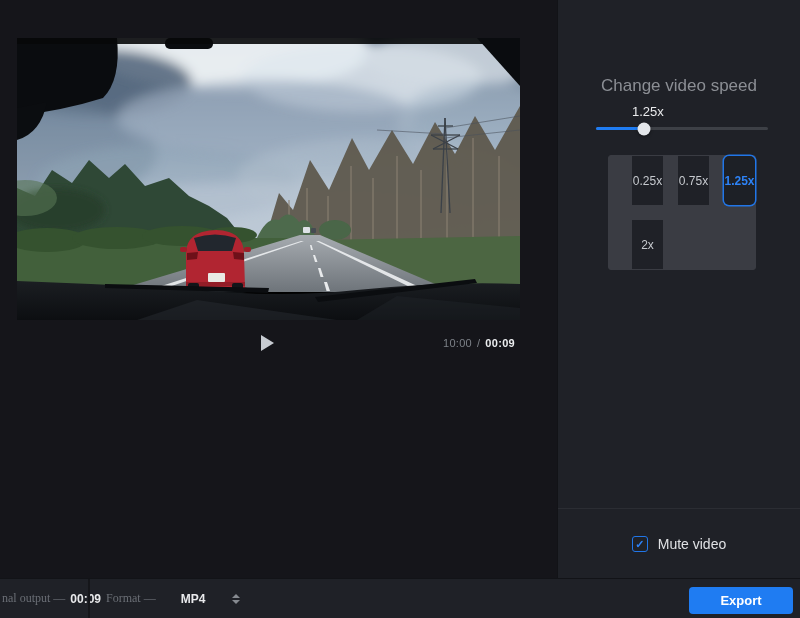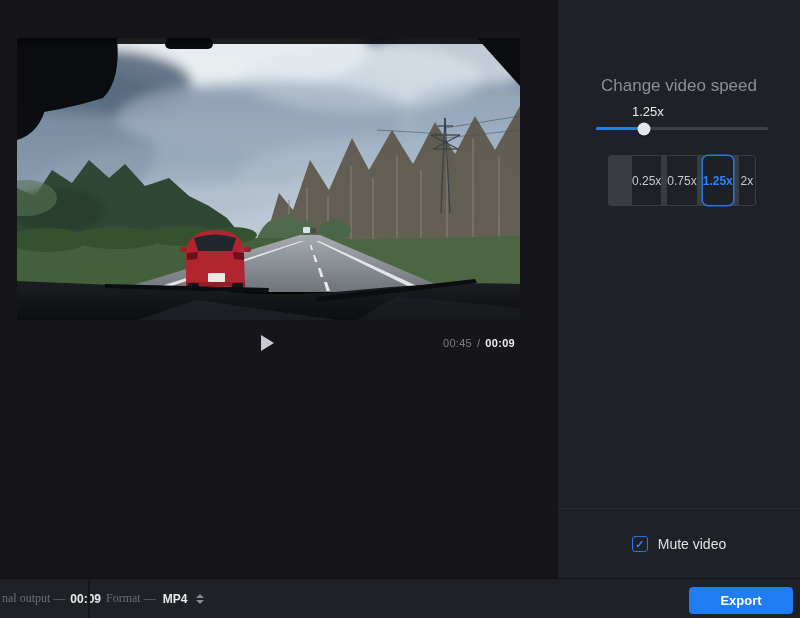--- a/index.html
+++ b/index.html
@@ -53,22 +53,22 @@
   }
   .slider-fill { position:absolute; left:0; top:0; height:100%; background:#1f7cf2; border-radius:2px; }
   .slider-thumb {
     position:absolute; top:50%; width:13px; height:13px; border-radius:50%;
     background:#e3e6ea; transform:translate(-50%,-50%); cursor:pointer;
     box-shadow:0 1px 3px rgba(0,0,0,.5);
   }
 
   .speed-grid {
     position:absolute; left:50px; top:155px; width:148px;
-    display:grid; grid-template-columns:repeat(4,1fr); grid-auto-rows:49px;
-    gap:6px; background:#3a3c43; border:1px solid #3a3c43; border-radius:3px;padding-left:23px;
+    display:grid; grid-template-columns:repeat(3,1fr); grid-auto-rows:49px;
+    gap:15px; background:#3a3c43; border:1px solid #3a3c43; border-radius:3px;padding-left:23px;
   }
   .speed-cell {
     background:#1f2127; display:flex; align-items:center; justify-content:center;
     font-size:12px; color:#c6c9ce; cursor:pointer; position:relative;
   }
   .speed-cell.selected {
     color:#2d82f5; font-weight:700; border-radius:5px;
     box-shadow:0 0 0 1.5px #2176e8; z-index:2; background:#1d2026;
   }
 
@@ -90,21 +90,21 @@
   
   .bottom-bar {
     position:absolute; left:0; top:578px; width:800px; height:40px;
     background:#1f2127; border-top:1px solid #121317;
     display:flex; align-items:center;
   }
   .footer-left { position:absolute; left:2px; top:0; height:100%; display:flex; align-items:center; gap:5px; font-size:12px; }
   .footer-dim { color:#6b6f76; white-space:nowrap;font-family:Liberation Serif, serif; }
   .footer-strong { color:#e9eaec; font-weight:700; }
   .footer-vdiv { position:absolute; left:88px; top:0; width:2px; height:100%; background:#15161a; }
-  .format-group { position:absolute; left:106px; top:0; height:100%; display:flex; align-items:center; gap:7px; font-size:12px; cursor:pointer; }
+  .format-group { position:absolute; left:106px; top:0; height:100%; display:flex; align-items:center; gap:25px; font-size:12px; cursor:pointer; }
   .stepper { display:flex; flex-direction:column; gap:2px; align-items:center; padding-left:2px; }
   .stepper i { display:block; width:0; height:0; border-left:4px solid transparent; border-right:4px solid transparent; }
   .stepper .up { border-bottom:4px solid #868a90; }
   .stepper .down { border-top:4px solid #868a90; }
   .export-btn {
     position:absolute; right:7px; top:8px; width:104px; height:27px;
     background:#1f7cf2; color:#fff; font-weight:700; font-size:13px;
     border:none; border-radius:4px; cursor:pointer;
     display:flex; align-items:center; justify-content:center;
     font-family:"Liberation Sans", sans-serif;
@@ -236,21 +236,21 @@
     <rect x="0" y="0" width="503" height="6" fill="#070809" opacity=".9"></rect>
     <path fill="#0a0c0f" d="M460,0 L503,0 L503,48 Z"></path>
   </svg>
 </div>
 
 <div class="play-btn">
   <div class="play-tri"></div>
 </div>
 
 <div class="time-row">
-  <span class="time-dim">00:45</span>
+  <span class="time-dim">10:00</span>
   <span class="time-dim">/</span>
   <span class="time-strong">00:09</span>
 </div>
 
 <div class="right-panel">
   <div class="panel-title">Change video speed</div>
 
   <div class="slider-wrap">
     <div class="slider-value">1.25x</div>
     <div class="slider-track">

